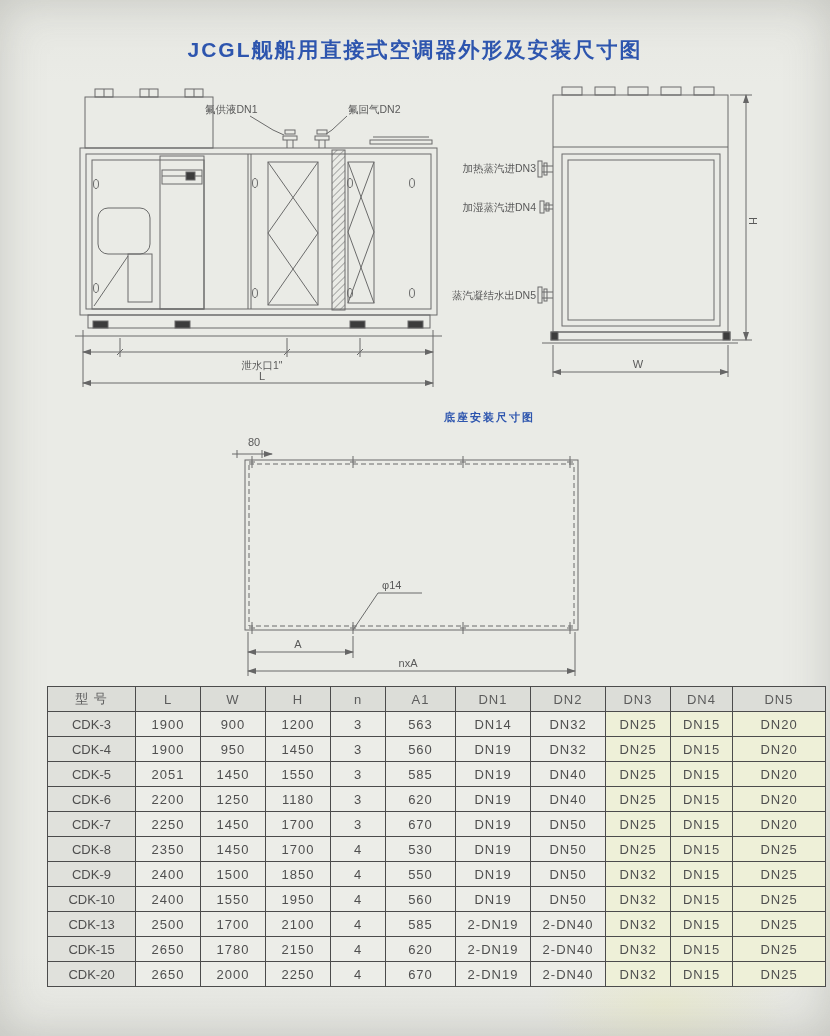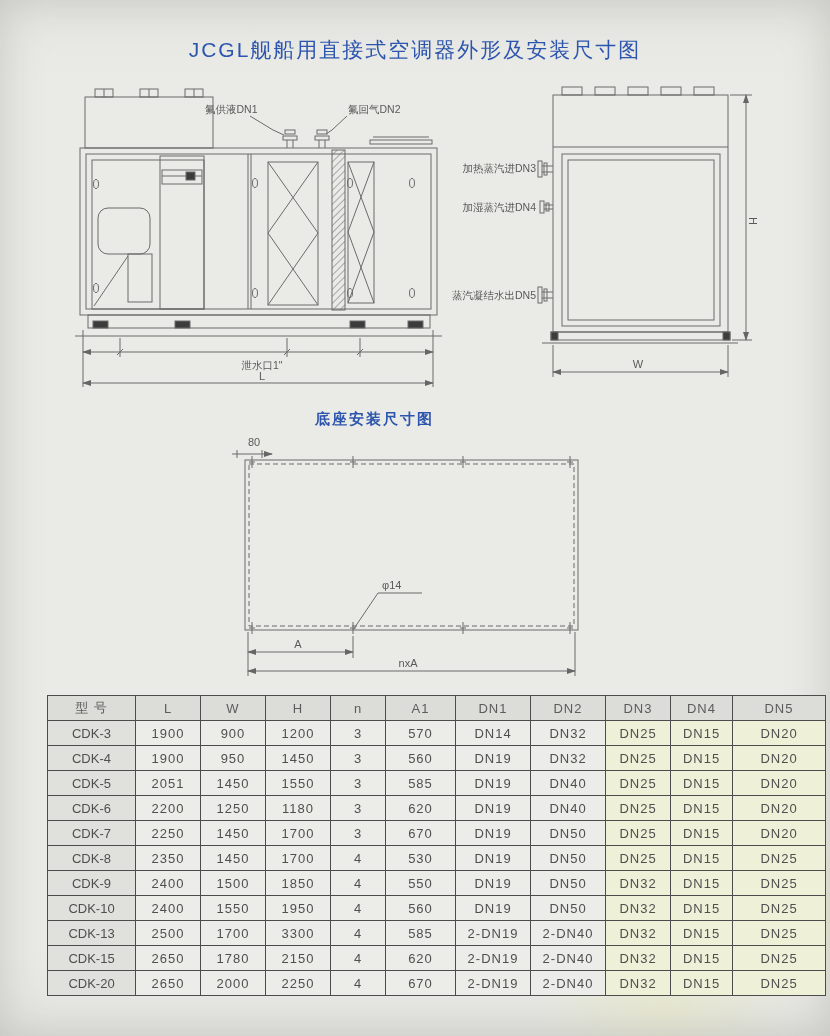--- a/index.html
+++ b/index.html
@@ -5,29 +5,29 @@
   html,body{margin:0;padding:0;}
   body{font-family:"Liberation Sans","DejaVu Sans",sans-serif;background:#b9b9b4;}
   .page{position:relative;width:830px;height:1036px;margin:0 auto;overflow:hidden;
     background:
       radial-gradient(220px 120px at 92% 88%, rgba(235,235,170,.35), rgba(0,0,0,0) 70%),
       radial-gradient(180px 90px at 80% 97%, rgba(235,235,170,.30), rgba(0,0,0,0) 70%),
       linear-gradient(180deg,#e6e7e2 0%,#eaebe6 8%,#eaebe6 92%,#e4e5e0 100%);
     box-shadow: inset 0 0 45px rgba(110,110,105,.28);
     color:#4a4a4a;}
   .page-title{position:absolute;top:36px;left:0;width:100%;text-align:center;
-    font-size:21px;font-weight:normal;letter-spacing:2px;color:#2d55ae;}
-  .sub-title{position:absolute;top:410px;left:315px;width:220px;text-align:left;
-    font-size:15px;font-weight:bold;letter-spacing:2px;color:#2d55ae;}
+    font-size:21px;font-weight:bold;letter-spacing:2px;color:#2d55ae;}
+  .sub-title{position:absolute;top:410px;left:315px;width:220px;text-align:right;
+    font-size:11px;font-weight:bold;letter-spacing:2px;color:#2d55ae;}
   svg{position:absolute;overflow:visible;}
   svg text{font-family:"Liberation Sans","DejaVu Sans",sans-serif;fill:#5a5a5a;}
   .lbl{font-size:10.5px;}
   .dim{font-size:11px;}
   table.spec{position:absolute;top:686px;left:47px;width:778px;border-collapse:collapse;
-    table-layout:fixed;font-size:13px;color:#4f4f4f;margin-top:9px;}
+    table-layout:fixed;font-size:13px;color:#4f4f4f;}
   table.spec th,table.spec td{border:1px solid #4c4c4c;text-align:center;height:24px;
     padding:0;font-weight:normal;letter-spacing:1px;overflow:hidden;white-space:nowrap;}
   table.spec th{background:#dcddd8;color:#5c5c5c;}
   table.spec td{background:#ecede8;}
   table.spec td.model{background:#e0e1dc;letter-spacing:0;}
   table.spec td.tint{background:#eef0d8;}
 </style>
 </head>
 <body>
 
@@ -299,21 +299,21 @@
           <th>DN5</th>
         </tr>
       </thead>
     <tbody id="spec-body">
         <tr>
           <td class="model">CDK-3</td>
           <td>1900</td>
           <td>900</td>
           <td>1200</td>
           <td>3</td>
-          <td>570</td>
+          <td>563</td>
           <td>DN14</td>
           <td>DN32</td>
           <td class="tint">DN25</td>
           <td class="tint">DN15</td>
           <td class="tint">DN20</td>
         </tr>
         <tr>
           <td class="model">CDK-4</td>
           <td>1900</td>
           <td>950</td>
@@ -401,21 +401,21 @@
           <td>DN19</td>
           <td>DN50</td>
           <td class="tint">DN32</td>
           <td class="tint">DN15</td>
           <td class="tint">DN25</td>
         </tr>
         <tr>
           <td class="model">CDK-13</td>
           <td>2500</td>
           <td>1700</td>
-          <td>3300</td>
+          <td>2100</td>
           <td>4</td>
           <td>585</td>
           <td>2-DN19</td>
           <td>2-DN40</td>
           <td class="tint">DN32</td>
           <td class="tint">DN15</td>
           <td class="tint">DN25</td>
         </tr>
         <tr>
           <td class="model">CDK-15</td>

